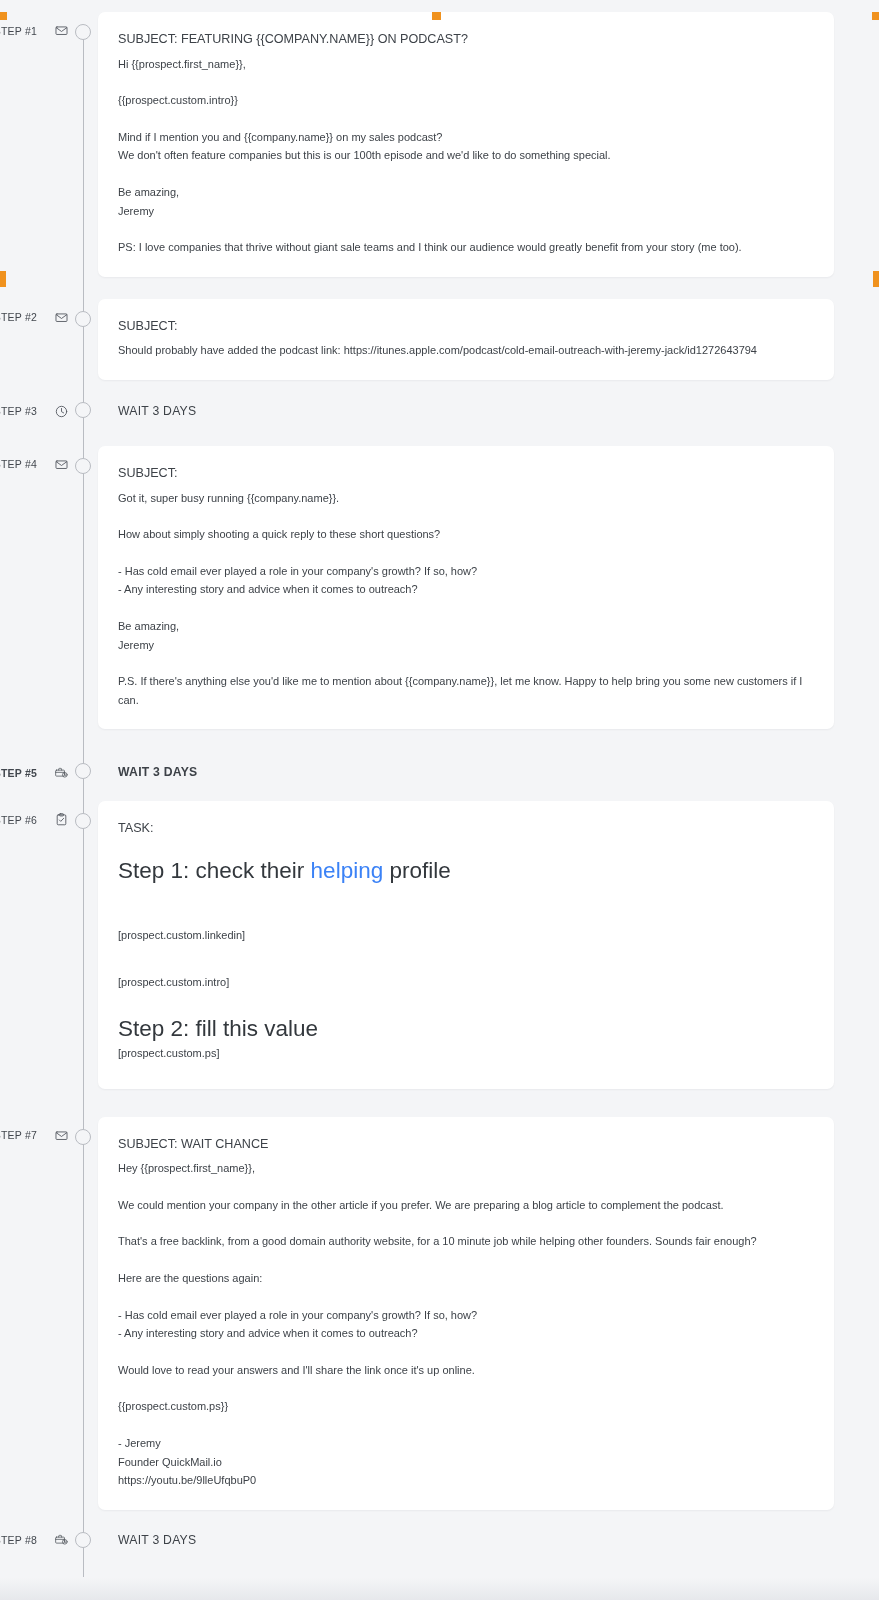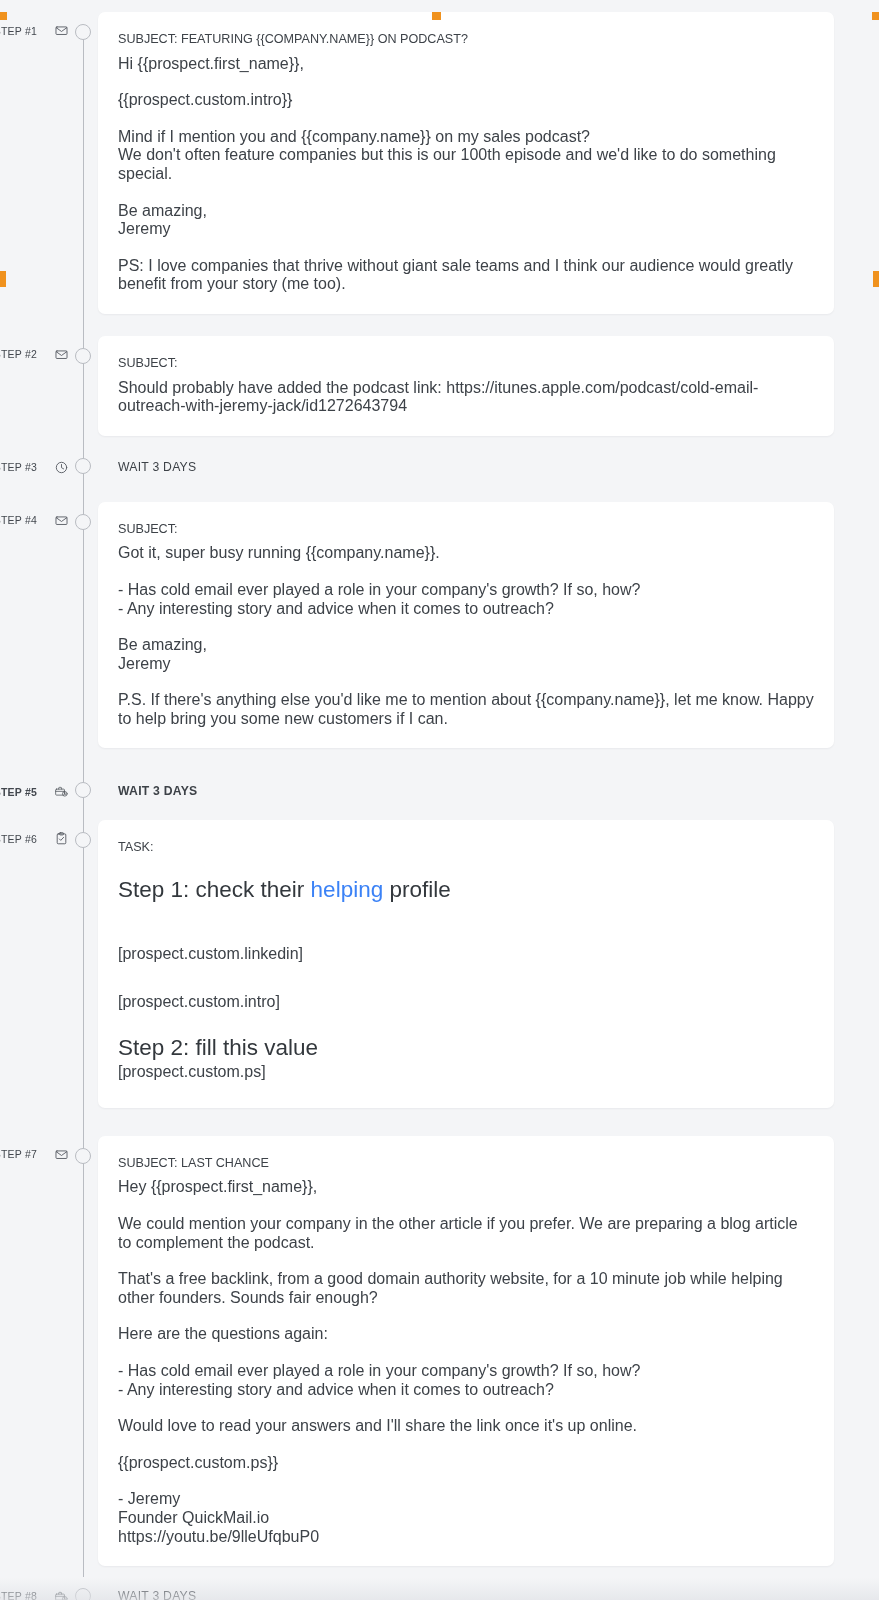--- a/index.html
+++ b/index.html
@@ -102,21 +102,21 @@
   
   .card {
     background: #ffffff;
     border-radius: 7px;
     padding: 18px 20px 20px 20px;
     box-shadow: 0 1px 2px rgba(16,24,40,0.05);
   }
   .card p, .card .line {
     margin: 0;
     color: #3d4248;
-    font-size: 16px;
+    font-size: 11px;
     line-height: 18.6px;
   }
   .card .blk { margin-bottom: 18px; }
   .card .blk:last-child { margin-bottom: 0; }
   .card .tight { margin-bottom: 0; }
 
   .subject {
     color: #3d4248;
     font-size: 12.6px;
     line-height: 18.6px;
@@ -240,20 +240,21 @@
             </svg>
           </span>
         </div>
         <div class="step-node-col" style="padding-top: 12px;">
           <div class="node"></div>
         </div>
         <div class="step-body">
           <div class="card">
             <div class="subject">SUBJECT:</div>
             <p class="blk">Got it, super busy running {{company.name}}.</p>
+            <p class="blk">How about simply shooting a quick reply to these short questions?</p>
             <p class="blk">- Has cold email ever played a role in your company's growth? If so, how?<br>- Any interesting story and advice when it comes to outreach?</p>
             <p class="blk">Be amazing,<br>Jeremy</p>
             <p class="tight">P.S. If there's anything else you'd like me to mention about {{company.name}}, let me know. Happy to help bring you some new customers if I can.</p>
           </div>
         </div>
       </div>
       <div class="step" style="margin-top: 34px; align-items: flex-end; font-weight: bold;">
         <div class="step-gutter" style="padding-top: 0px;">
           <span class="step-label">STEP #5</span>
           <span class="step-icon">
@@ -306,21 +307,21 @@
               <rect x="1.2" y="3.6" width="13.6" height="9.3" rx="1.2" stroke="currentColor" fill="none" stroke-width="1.1" stroke-linecap="round" stroke-linejoin="round"></rect>
               <path d="M1.6 4.6 L8 9.2 L14.4 4.6" stroke="currentColor" fill="none" stroke-width="1.1" stroke-linecap="round" stroke-linejoin="round"></path>
             </svg>
           </span>
         </div>
         <div class="step-node-col" style="padding-top: 12px;">
           <div class="node"></div>
         </div>
         <div class="step-body">
           <div class="card">
-            <div class="subject">SUBJECT: LAST CHANCE</div>
+            <div class="subject">SUBJECT: WAIT CHANCE</div>
             <p class="blk">Hey {{prospect.first_name}},</p>
             <p class="blk">We could mention your company in the other article if you prefer. We are preparing a blog article to complement the podcast.</p>
             <p class="blk">That's a free backlink, from a good domain authority website, for a 10 minute job while helping other founders. Sounds fair enough?</p>
             <p class="blk">Here are the questions again:</p>
             <p class="blk">- Has cold email ever played a role in your company's growth? If so, how?<br>- Any interesting story and advice when it comes to outreach?</p>
             <p class="blk">Would love to read your answers and I'll share the link once it's up online.</p>
             <p class="blk">{{prospect.custom.ps}}</p>
             <p class="tight">- Jeremy<br>Founder QuickMail.io<br>https://youtu.be/9lleUfqbuP0</p>
           </div>
         </div>

